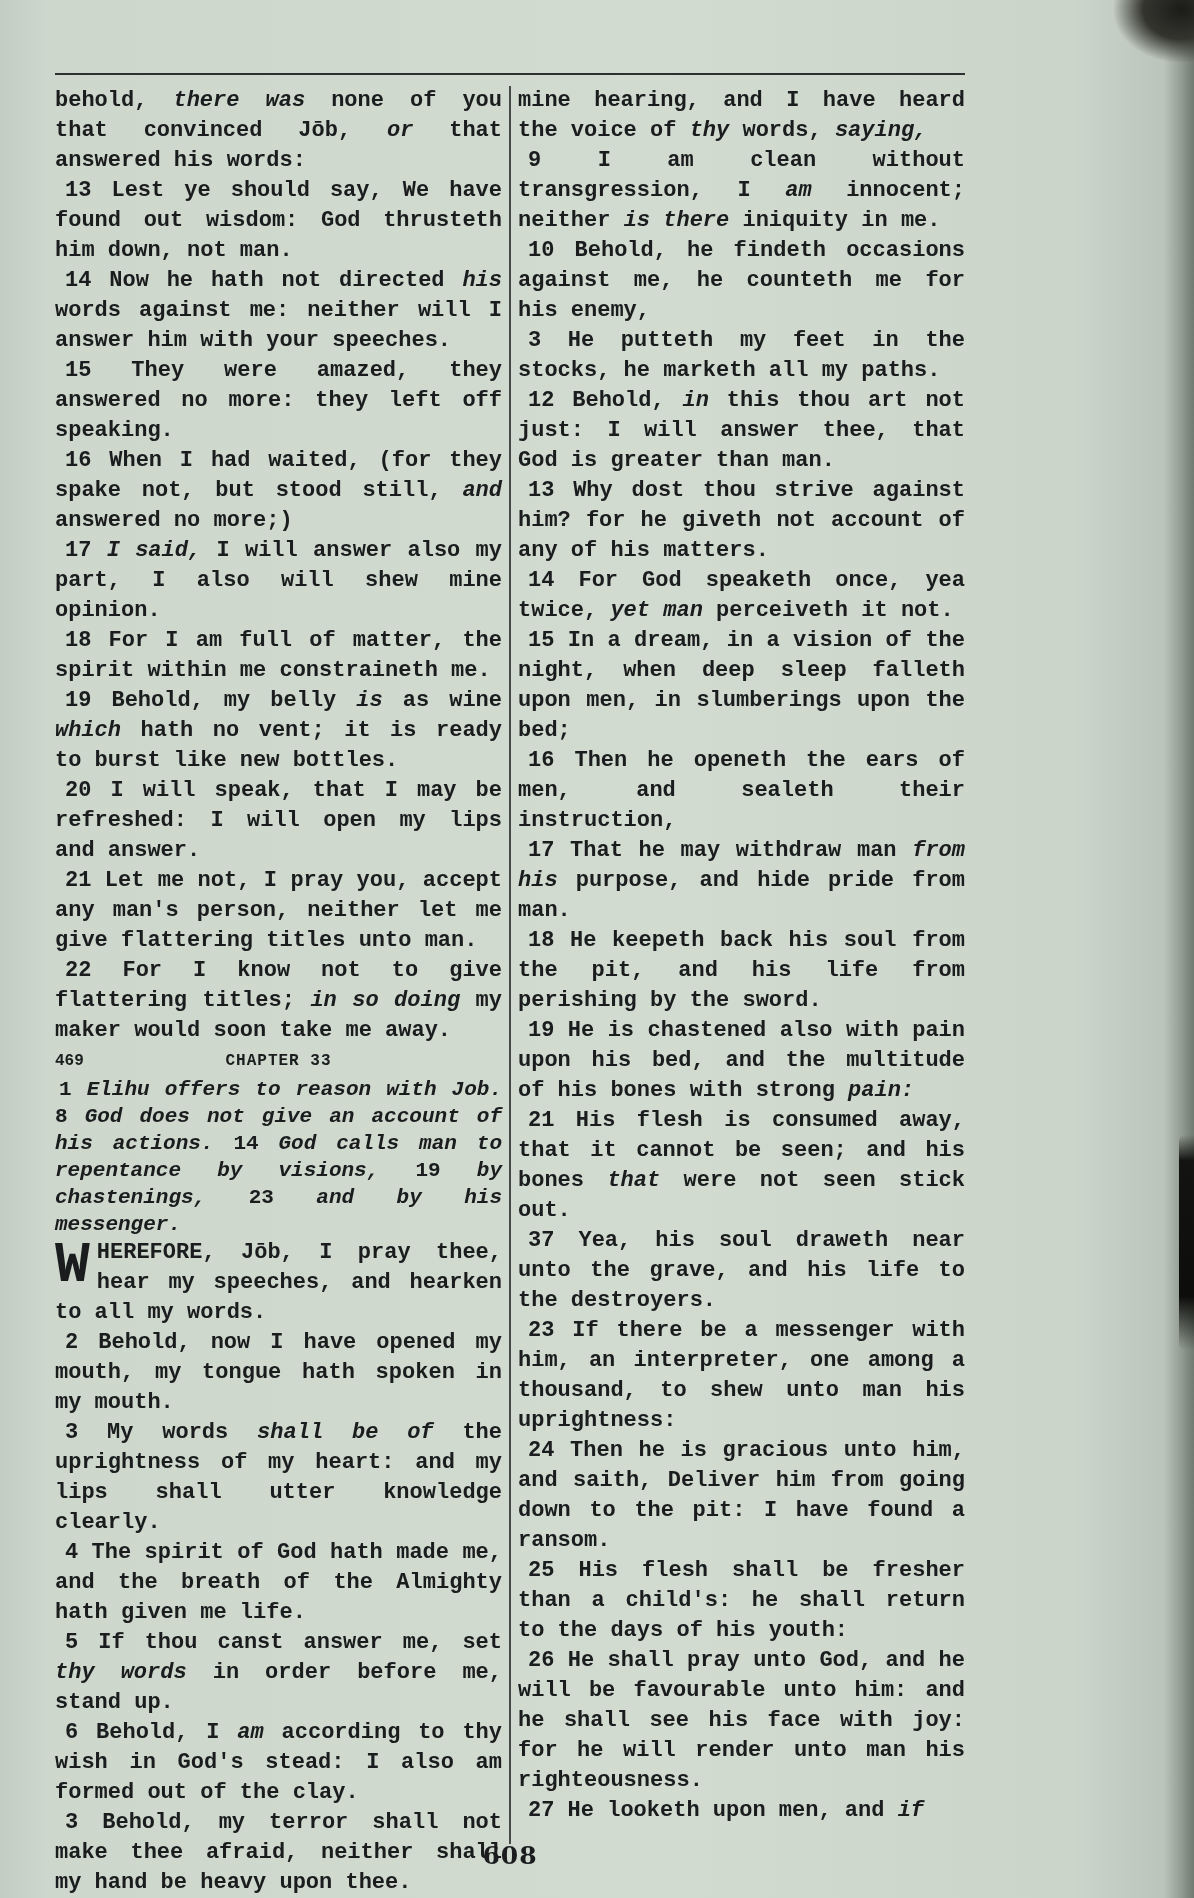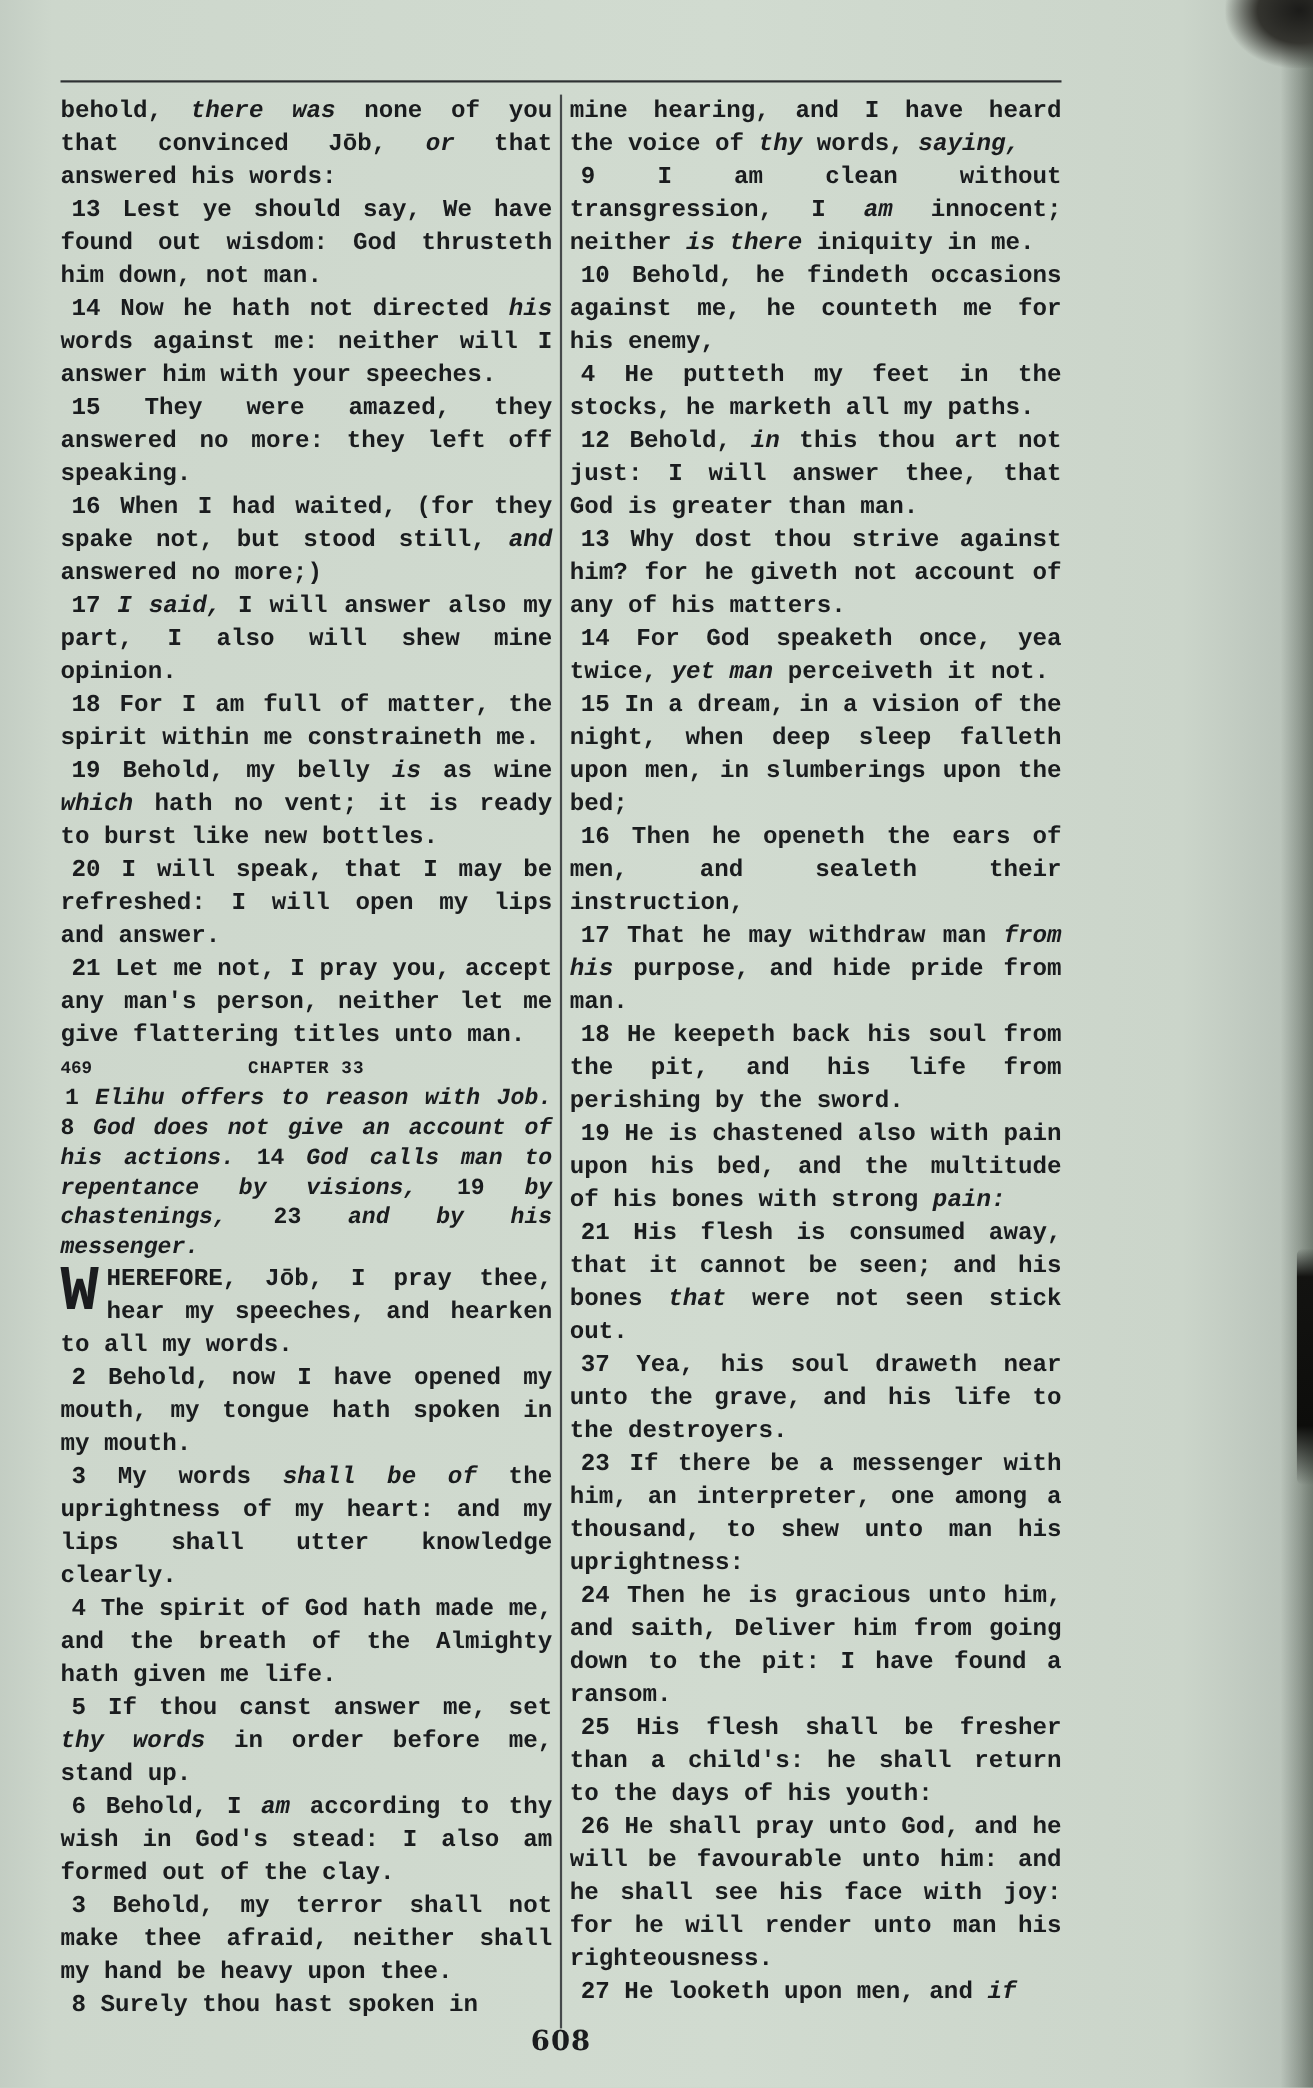--- a/index.html
+++ b/index.html
@@ -76,37 +76,38 @@
         <p class="continuation">behold, <i>there was</i> none of you that convinced Jōb, <i>or</i> that answered his words:</p>
         <p class="verse">13 Lest ye should say, We have found out wisdom: God thrusteth him down, not man.</p>
         <p class="verse">14 Now he hath not directed <i>his</i> words against me: neither will I answer him with your speeches.</p>
         <p class="verse">15 They were amazed, they answered no more: they left off speaking.</p>
         <p class="verse">16 When I had waited, (for they spake not, but stood still, <i>and</i> answered no more;)</p>
         <p class="verse">17 <i>I said,</i> I will answer also my part, I also will shew mine opinion.</p>
         <p class="verse">18 For I am full of matter, the spirit within me constraineth me.</p>
         <p class="verse">19 Behold, my belly <i>is</i> as wine <i>which</i> hath no vent; it is ready to burst like new bottles.</p>
         <p class="verse">20 I will speak, that I may be refreshed: I will open my lips and answer.</p>
         <p class="verse">21 Let me not, I pray you, accept any man's person, neither let me give flattering titles unto man.</p>
+        <p class="verse">22 For I know not to give flattering titles; <i>in so doing</i> my maker would soon take me away.</p>
         <p class="chapter-heading"><span class="chref">469</span><span class="chtitle">CHAPTER 33</span></p>
         <p class="summary">1 <i>Elihu offers to reason with Job.</i> 8 <i>God does not give an account of his actions.</i> 14 <i>God calls man to repentance by visions,</i> 19 <i>by chastenings,</i> 23 <i>and by his messenger.</i></p>
         <p class="dropcap-para"><span class="dropcap">W</span>HEREFORE, Jōb, I pray thee, hear my speeches, and hearken to all my words.</p>
         <p class="verse">2 Behold, now I have opened my mouth, my tongue hath spoken in my mouth.</p>
         <p class="verse">3 My words <i>shall be of</i> the uprightness of my heart: and my lips shall utter knowledge clearly.</p>
         <p class="verse">4 The spirit of God hath made me, and the breath of the Almighty hath given me life.</p>
         <p class="verse">5 If thou canst answer me, set <i>thy words</i> in order before me, stand up.</p>
         <p class="verse">6 Behold, I <i>am</i> according to thy wish in God's stead: I also am formed out of the clay.</p>
         <p class="verse">3 Behold, my terror shall not make thee afraid, neither shall my hand be heavy upon thee.</p>
         <p class="verse">8 Surely thou hast spoken in</p>
       </div>
     <div class="divider"></div>
     <div class="col" id="col-right">
         <p class="continuation">mine hearing, and I have heard the voice of <i>thy</i> words, <i>saying,</i></p>
         <p class="verse">9 I am clean without transgression, I <i>am</i> innocent; neither <i>is there</i> iniquity in me.</p>
         <p class="verse">10 Behold, he findeth occasions against me, he counteth me for his enemy,</p>
-        <p class="verse">4 He putteth my feet in the stocks, he marketh all my paths.</p>
+        <p class="verse">3 He putteth my feet in the stocks, he marketh all my paths.</p>
         <p class="verse">12 Behold, <i>in</i> this thou art not just: I will answer thee, that God is greater than man.</p>
         <p class="verse">13 Why dost thou strive against him? for he giveth not account of any of his matters.</p>
         <p class="verse">14 For God speaketh once, yea twice, <i>yet man</i> perceiveth it not.</p>
         <p class="verse">15 In a dream, in a vision of the night, when deep sleep falleth upon men, in slumberings upon the bed;</p>
         <p class="verse">16 Then he openeth the ears of men, and sealeth their instruction,</p>
         <p class="verse">17 That he may withdraw man <i>from his</i> purpose, and hide pride from man.</p>
         <p class="verse">18 He keepeth back his soul from the pit, and his life from perishing by the sword.</p>
         <p class="verse">19 He is chastened also with pain upon his bed, and the multitude of his bones with strong <i>pain:</i></p>
         <p class="verse">21 His flesh is consumed away, that it cannot be seen; and his bones <i>that</i> were not seen stick out.</p>
         <p class="verse">37 Yea, his soul draweth near unto the grave, and his life to the destroyers.</p>

